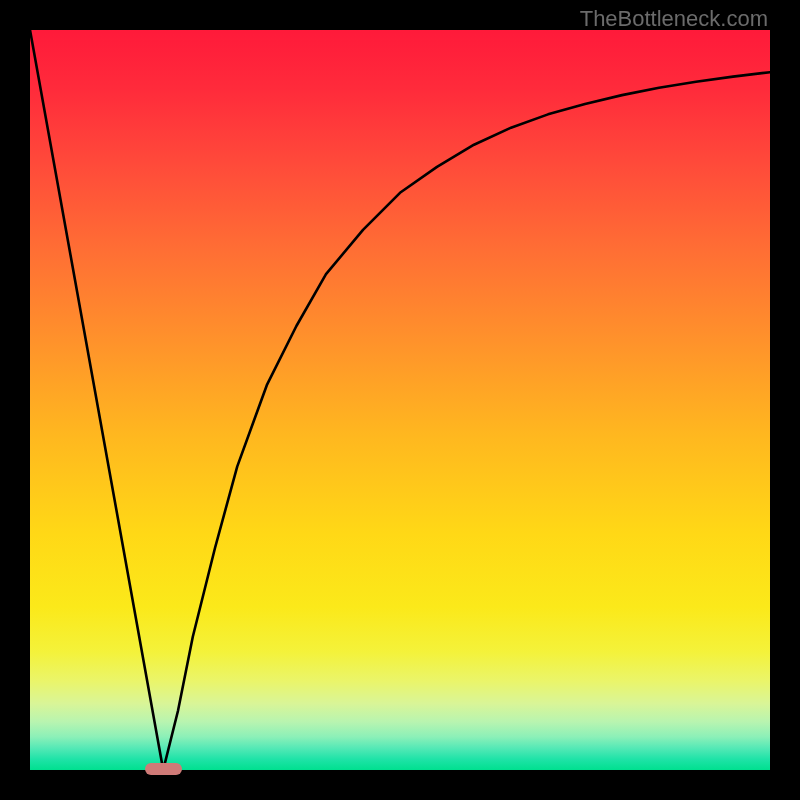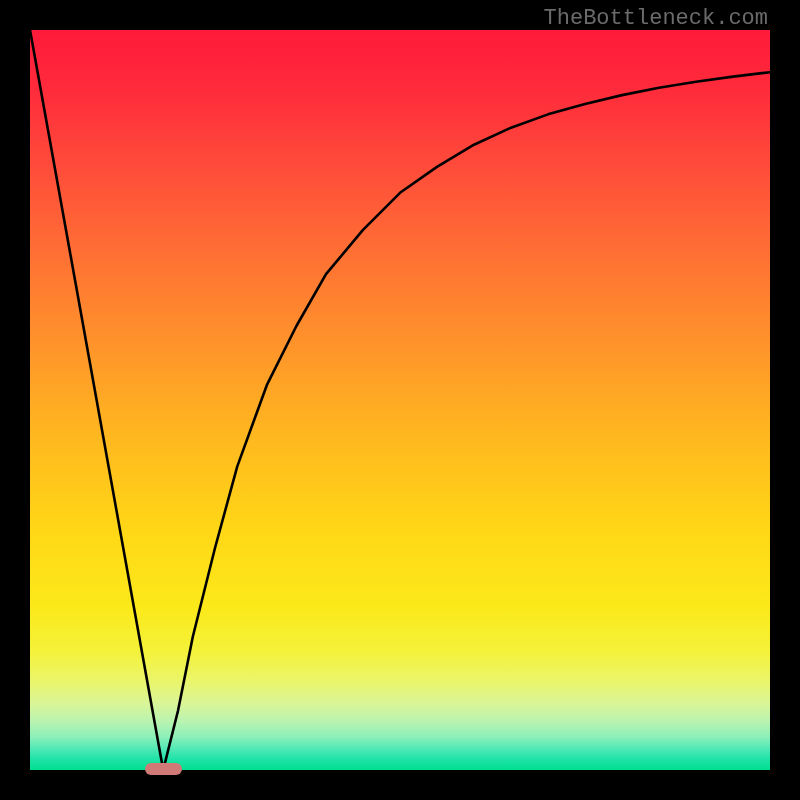--- a/index.html
+++ b/index.html
@@ -42,21 +42,21 @@
   .curve-svg {
     position: absolute;
     inset: 0;
     width: 100%;
     height: 100%;
   }
   .watermark {
     position: absolute;
     top: 6px;
     right: 32px;
-    font-family: Liberation Mono, monospace;
+    font-family: Liberation Sans, sans-serif;
     font-size: 22px;
     color: #6b6b6b;
     letter-spacing: 0px;
     user-select: none;
   }
   .marker {
     position: absolute;
     background: #cf7a77;
     border-radius: 999px;
   }

